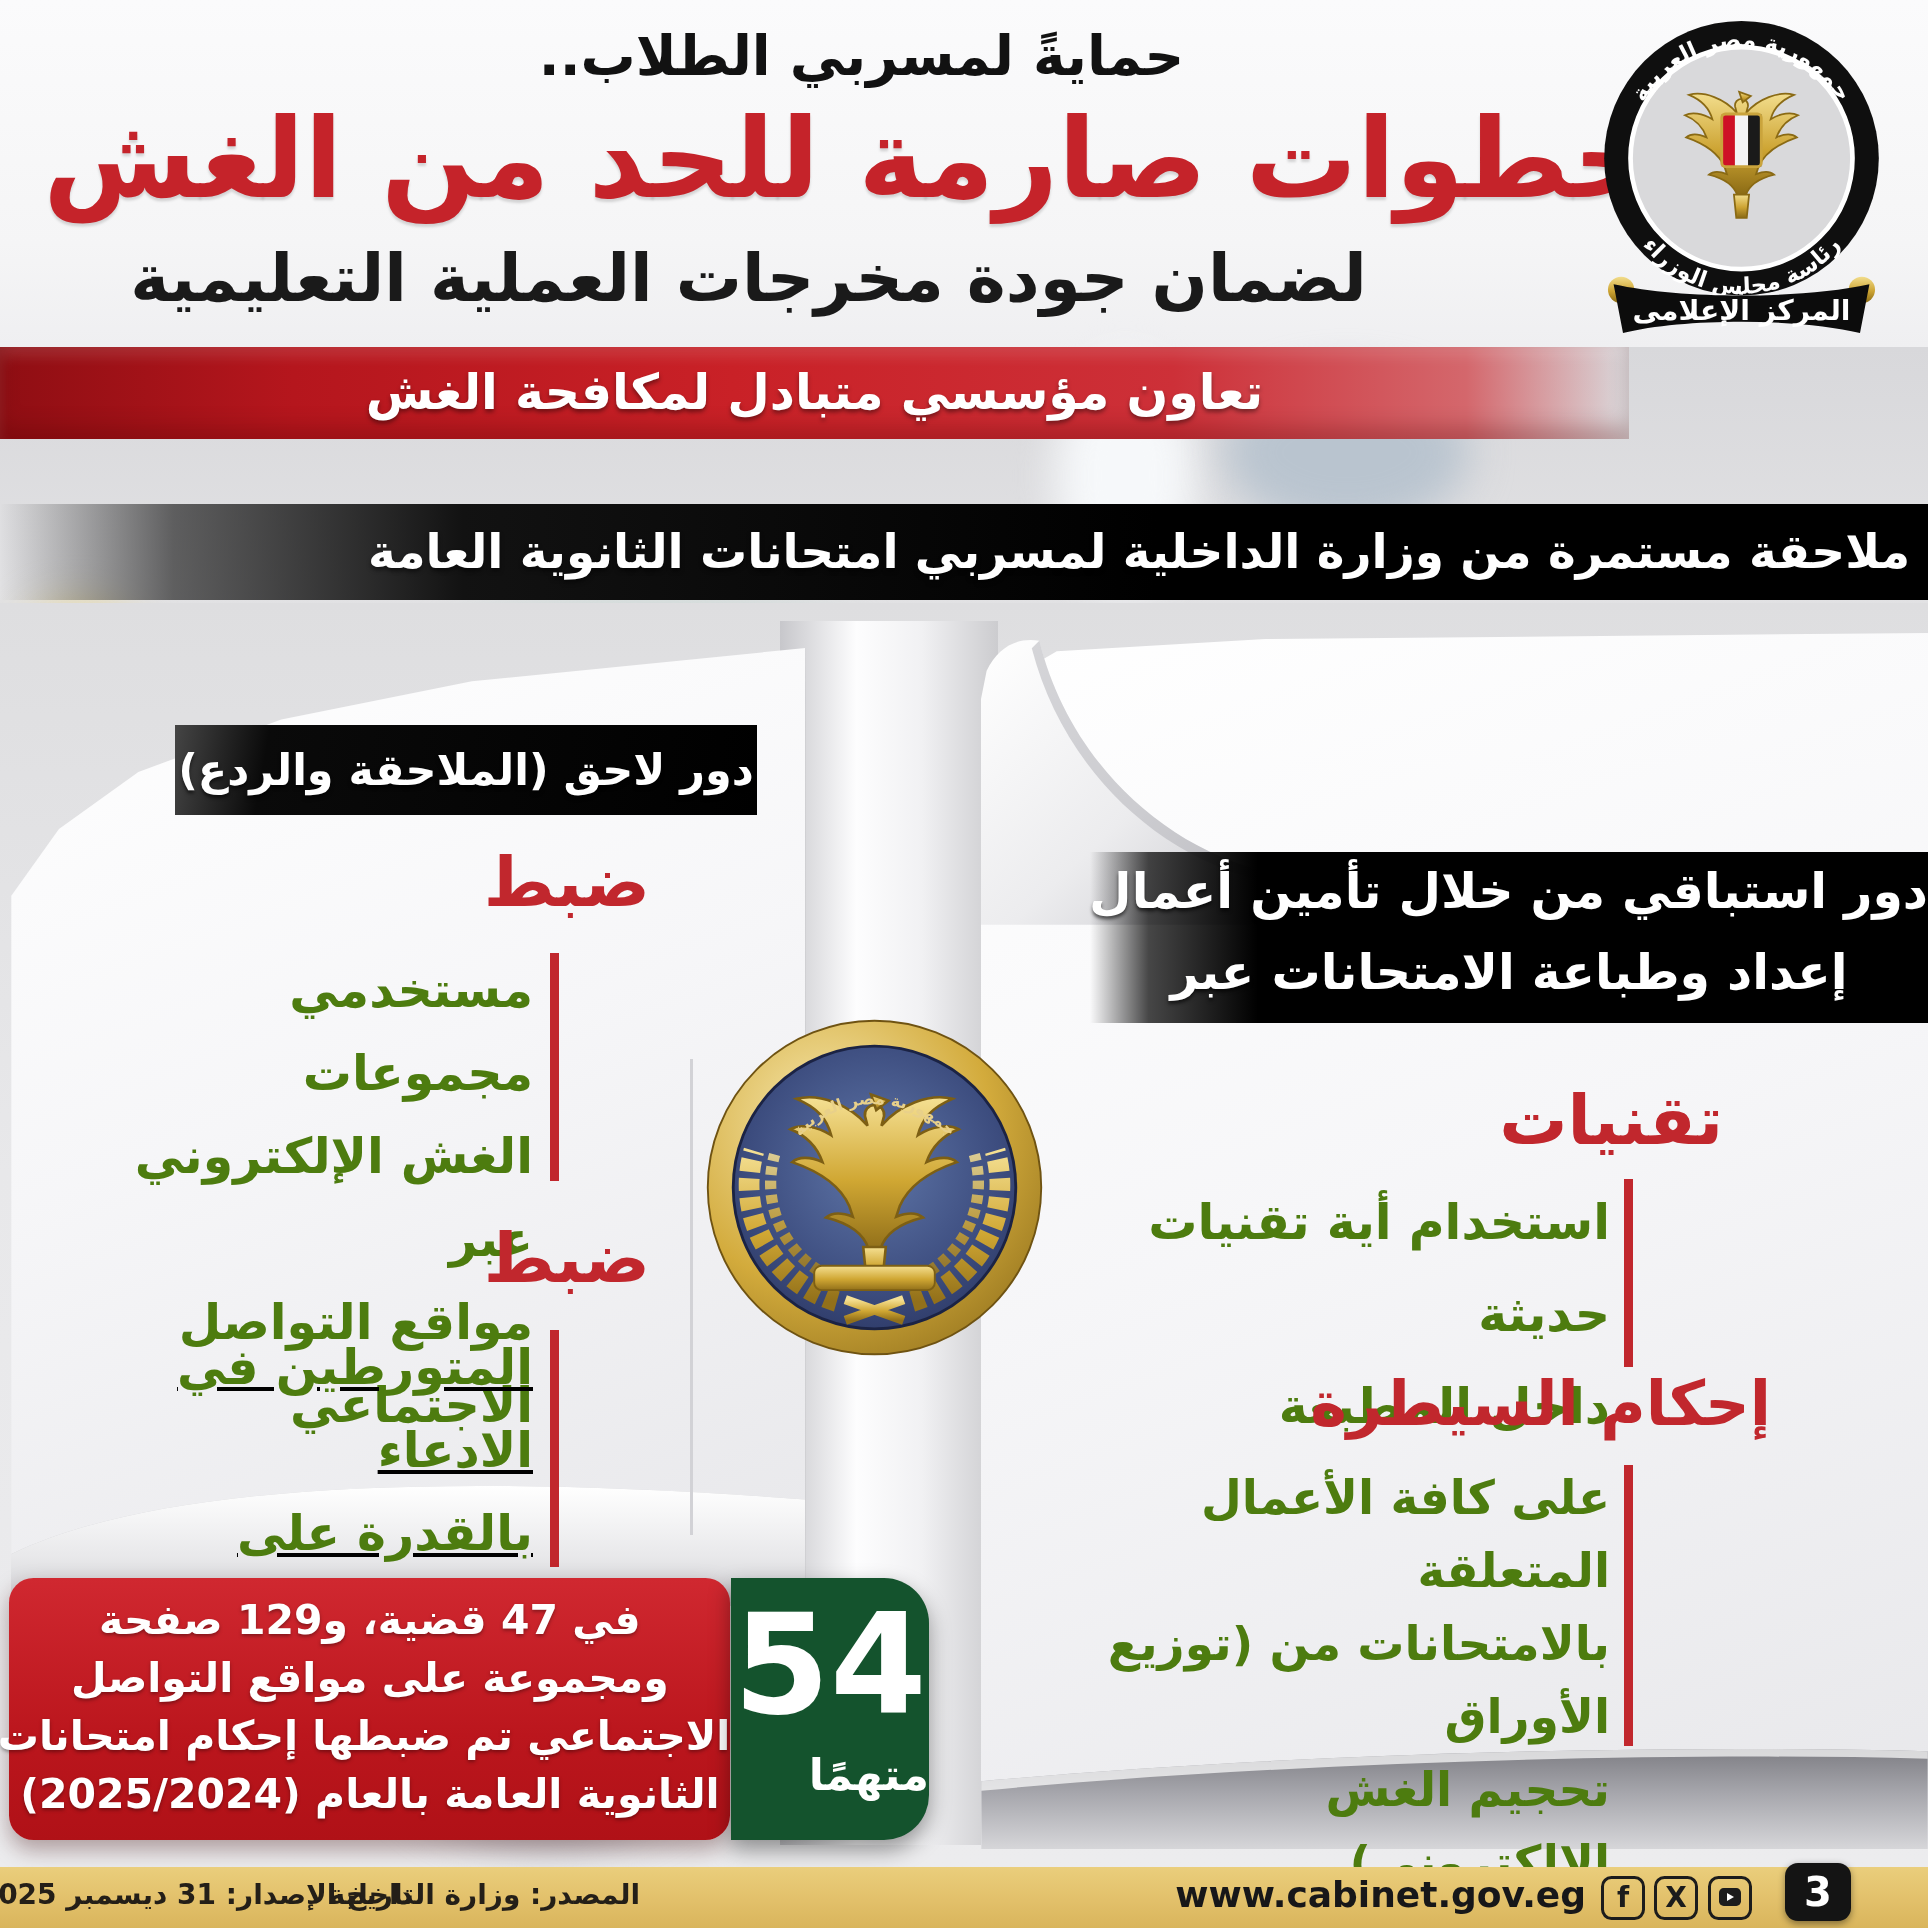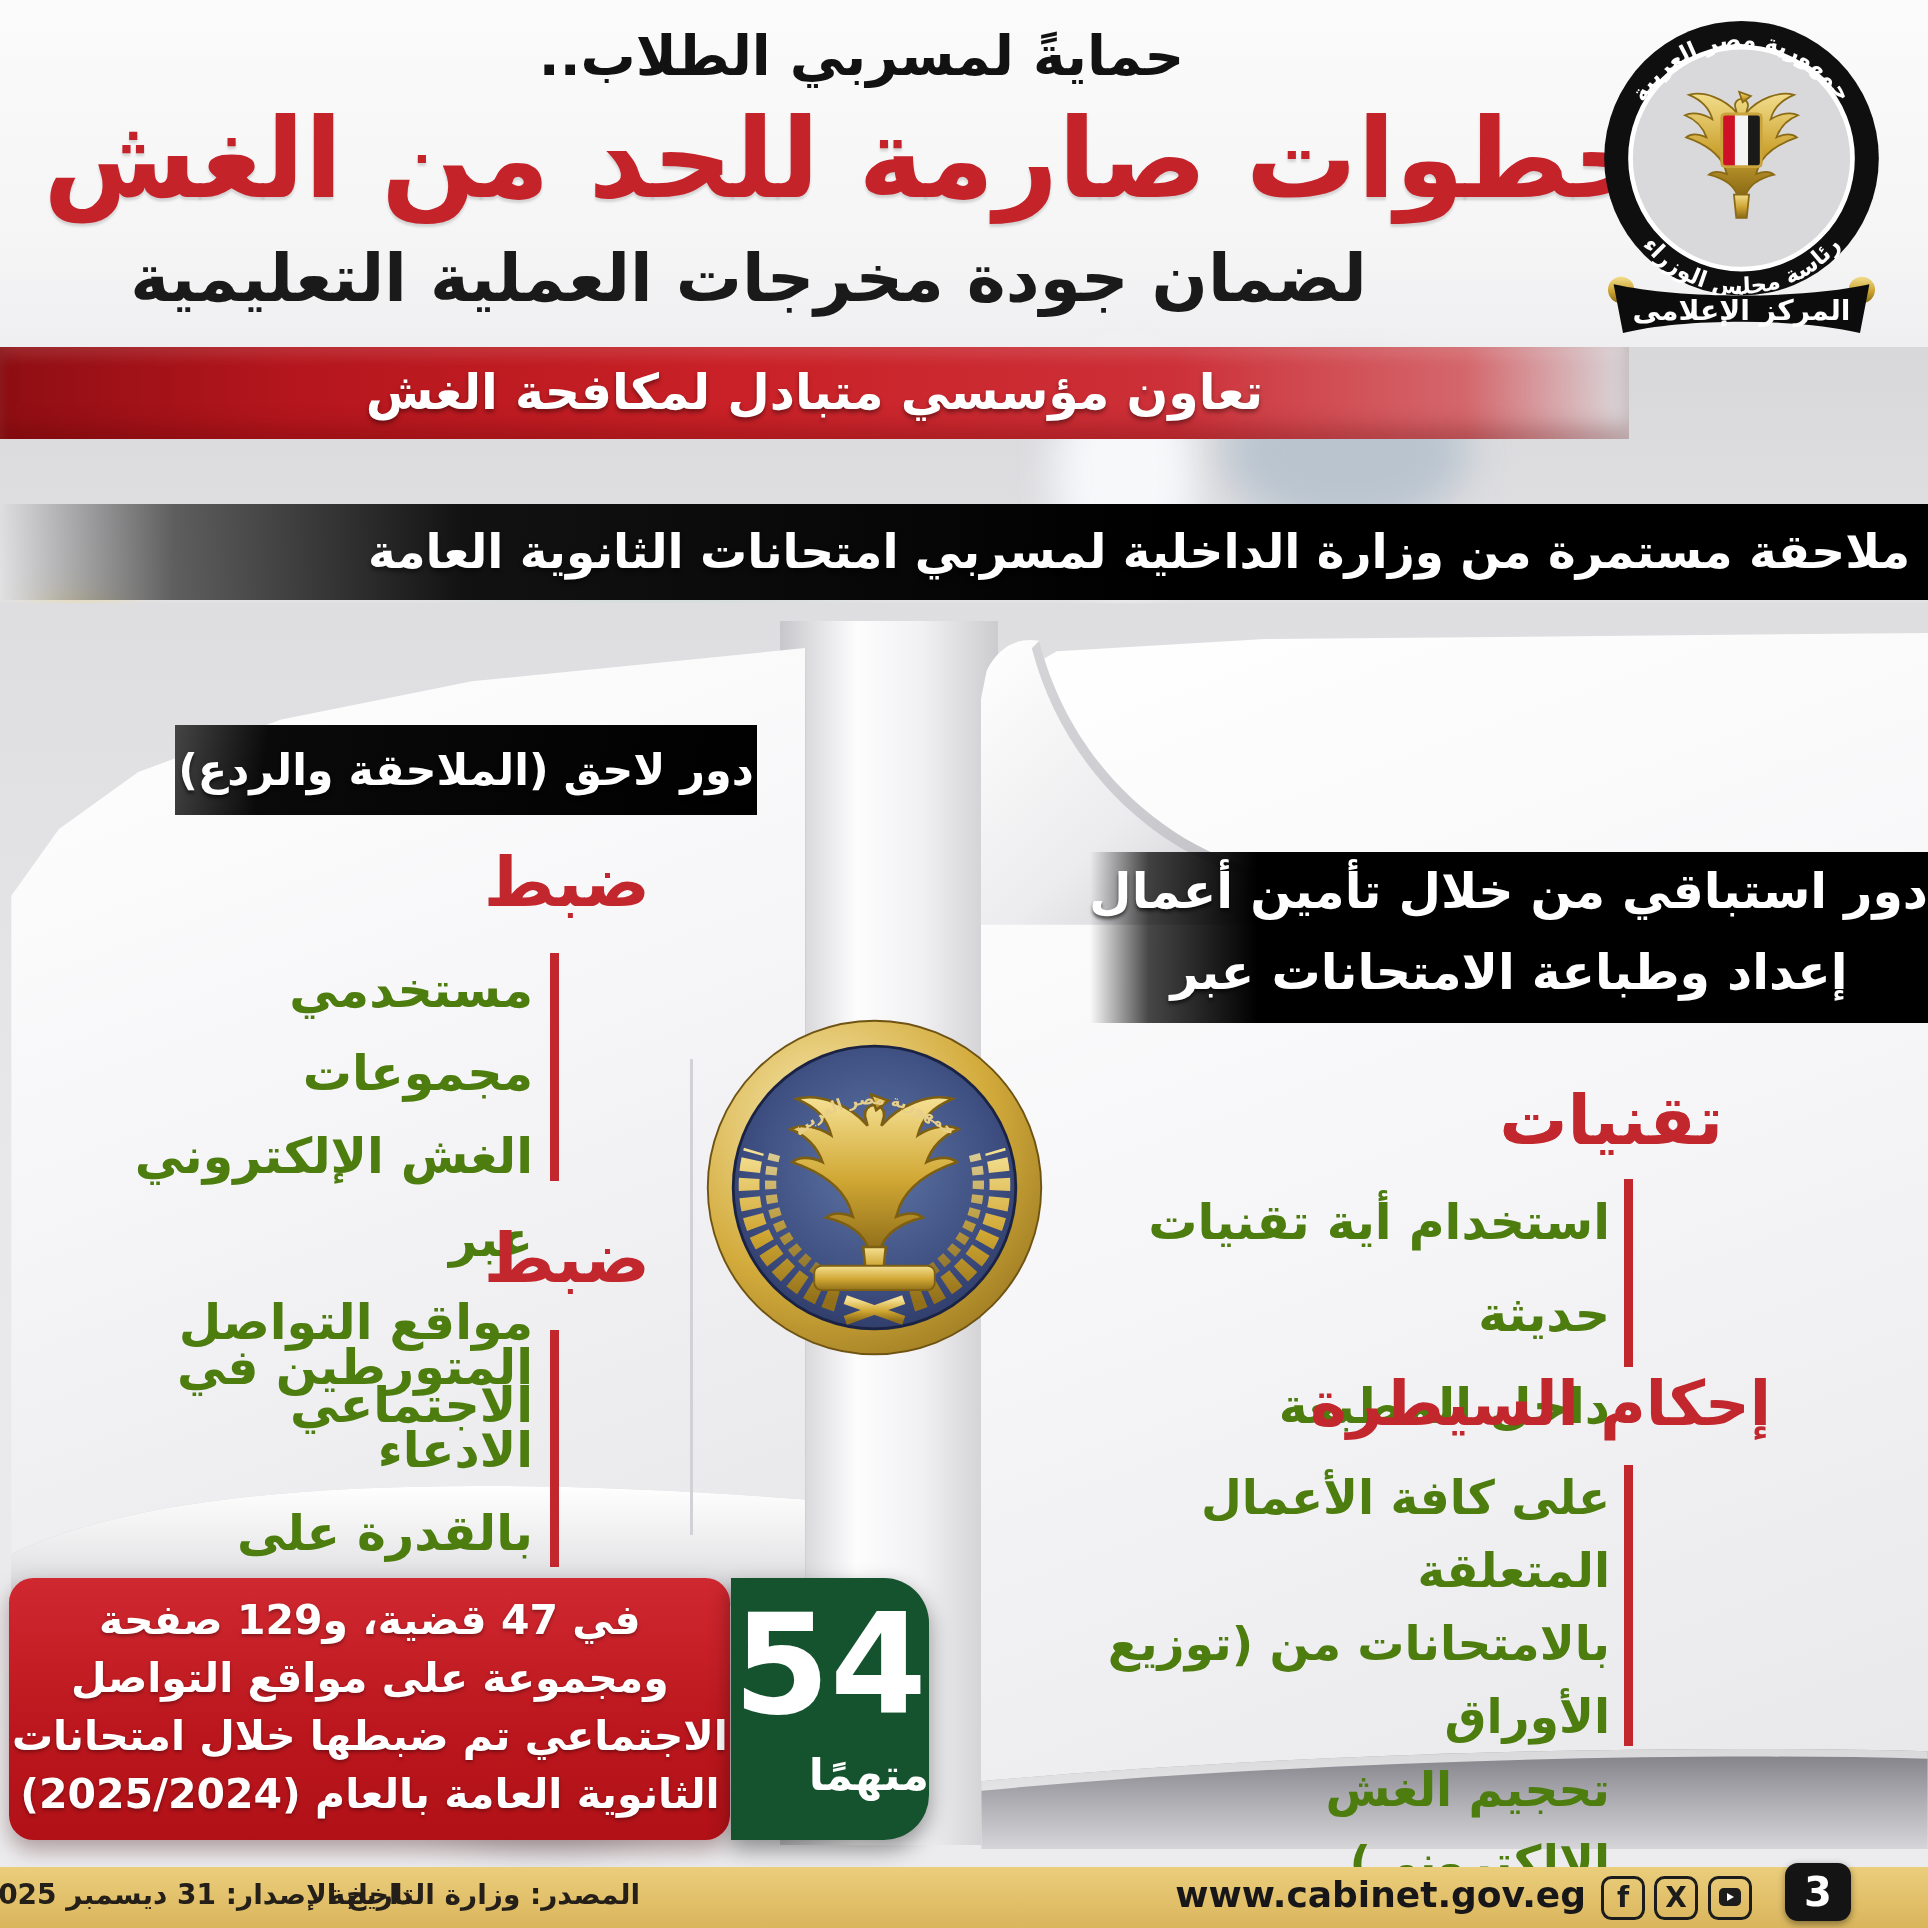--- a/index.html
+++ b/index.html
@@ -164,21 +164,21 @@
   </div>
   <div class="t right heading-red" style="left:358px;top:843px;width:292px;font-size:68px;">ضبط</div>
   <div class="redline" style="left:550px;top:953px;height:228px;"></div>
   <div class="abs right" style="left:122px;top:949px;width:411px;">
     <div class="body-txt" style="position:relative;">مستخدمي مجموعات</div>
     <div class="body-txt" style="position:relative;">الغش الإلكتروني عبر</div>
     <div class="body-txt" style="position:relative;">مواقع التواصل الاجتماعي</div>
   </div>
   <div class="t right heading-red" style="left:358px;top:1219px;width:292px;font-size:68px;">ضبط</div>
   <div class="redline" style="left:550px;top:1330px;height:237px;"></div>
-  <div class="abs right" style="left:122px;top:1326px;width:411px;">
+  <div class="abs right" style="left:122px;top:1326px;width:411px;text-decoration:underline;">
     <div class="body-txt" style="position:relative;">المتورطين في الادعاء</div>
     <div class="body-txt" style="position:relative;">بالقدرة على تسريب</div>
     <div class="body-txt" style="position:relative;">الامتحانات</div>
   </div>
   <div class="abs divider-v"></div>
 
   <div class="panel panel-right"></div>
   <svg class="abs" style="left:981px;top:633px;" width="301" height="292" viewBox="0 0 320 310">
     <defs>
       <linearGradient id="rcurl" x1="0" y1="0" x2="1" y2="1">
@@ -257,21 +257,21 @@
     <rect x="117" y="264" width="128" height="26" rx="8" fill="url(#gold3)" stroke="#7d5f14" stroke-width="2"></rect>
     <text font-size="17" fill="#e8d08a" font-weight="bold">
       <textPath href="#moiArc" startOffset="50%" text-anchor="middle">جمهورية مصر العربية</textPath>
     </text>
   </svg>
 
   <div class="abs stat-red">
     <div class="lines">
       <div>في 47 قضية، و129 صفحة</div>
       <div>ومجموعة على مواقع التواصل</div>
-      <div>الاجتماعي تم ضبطها خلال امتحانات</div>
+      <div>الاجتماعي تم ضبطها إحكام امتحانات</div>
       <div>الثانوية العامة بالعام (2025/2024)</div>
     </div>
   </div>
   <div class="abs stat-black">
     <div class="num">54</div>
     <div class="lbl">متهمًا</div>
   </div>
 
   <div class="abs footer">
     <div class="t center" style="left:56px;top:11.3px;width:358px;">تاريخ الإصدار: 31 ديسمبر 2025</div>

